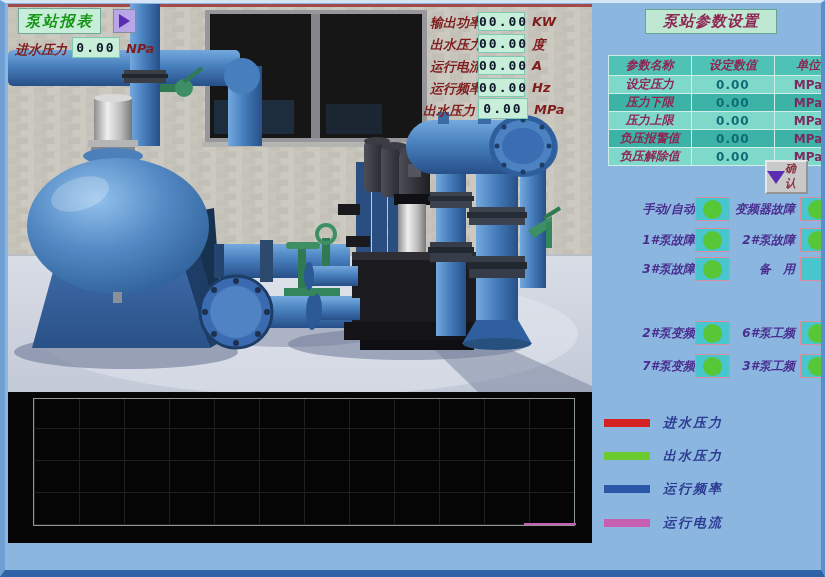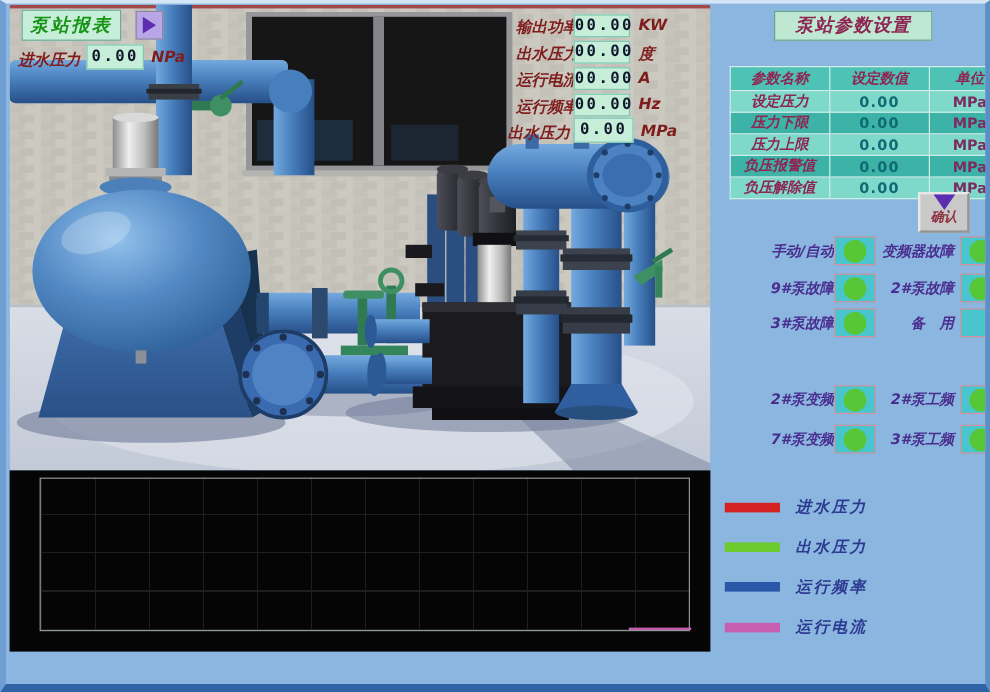--- a/index.html
+++ b/index.html
@@ -43,21 +43,21 @@
   table.params tr{height:17px;}
   table.params tr.hdr{height:20px;}
   table.params tr.hdr th{background:#4fc2b6;color:#8e2653;}
   table.params tr:nth-child(even) td{background:#7fd9ca;}
   table.params tr:nth-child(odd) td{background:#3db2a6;}
   table.params tr.hdr th{background:#4fc2b6;}
   td.pname{width:73px;color:#8e2653;}
   td.pval{width:74px;color:#0e6b74;font-style:normal;letter-spacing:1px;}
   td.punit{width:59px;color:#7c2a60;font-style:normal;}
   .confirm-btn{position:absolute;left:760px;top:157px;width:43px;height:34px;
-    background:#c9c9c9;border:2px outset #e8e8e8;display:flex;flex-direction:column;align-items:center;cursor:pointer;}
+    background:#c9c9c9;border:2px outset #e8e8e8;display:flex;flex-direction:row;align-items:center;cursor:pointer;}
   .confirm-tri{width:0;height:0;border-left:9px solid transparent;border-right:9px solid transparent;border-top:13px solid #5b2db0;}
   .confirm-btn span{color:#8e3340;font:bold italic 11px "DejaVu Sans",sans-serif;margin-top:-2px;}
   
   .srow{position:absolute;left:626px;width:214px;height:26px;font:bold italic 12px/26px "DejaVu Sans",sans-serif;color:#4a2d8e;}
   .srow .l1{position:absolute;left:-2px;width:66px;text-align:right;white-space:nowrap;}
   .srow .b1{left:64px;}
   .srow .l2{position:absolute;left:98px;width:66px;text-align:right;white-space:nowrap;}
   .srow .b2{left:169px;}
   .ind{position:absolute;top:1px;width:35px;height:24px;background:#49c6cd;border:1px solid #d98fa0;display:flex;align-items:center;justify-content:center;}
   .ind .dot{width:19px;height:19px;border-radius:50%;background:#57c637;}
@@ -359,21 +359,21 @@
     <span class="l1">手动/自动</span>
     <div class="ind b1">
         <div class="dot"></div>
       </div>
     <span class="l2">变频器故障</span>
     <div class="ind b2">
         <div class="dot"></div>
       </div>
   </div>
   <div class="srow r2">
-    <span class="l1">9#泵故障</span>
+    <span class="l1">1#泵故障</span>
     <div class="ind b1">
         <div class="dot"></div>
       </div>
     <span class="l2">2#泵故障</span>
     <div class="ind b2">
         <div class="dot"></div>
       </div>
   </div>
   <div class="srow r3">
     <span class="l1">3#泵故障</span>
@@ -381,21 +381,21 @@
         <div class="dot"></div>
       </div>
     <span class="l2">备　用</span>
     <div class="ind b2 off"></div>
   </div>
   <div class="srow r5">
     <span class="l1">2#泵变频</span>
     <div class="ind b1">
         <div class="dot"></div>
       </div>
-    <span class="l2">2#泵工频</span>
+    <span class="l2">6#泵工频</span>
     <div class="ind b2">
         <div class="dot"></div>
       </div>
   </div>
   <div class="srow r6">
     <span class="l1">7#泵变频</span>
     <div class="ind b1">
         <div class="dot"></div>
       </div>
     <span class="l2">3#泵工频</span>

